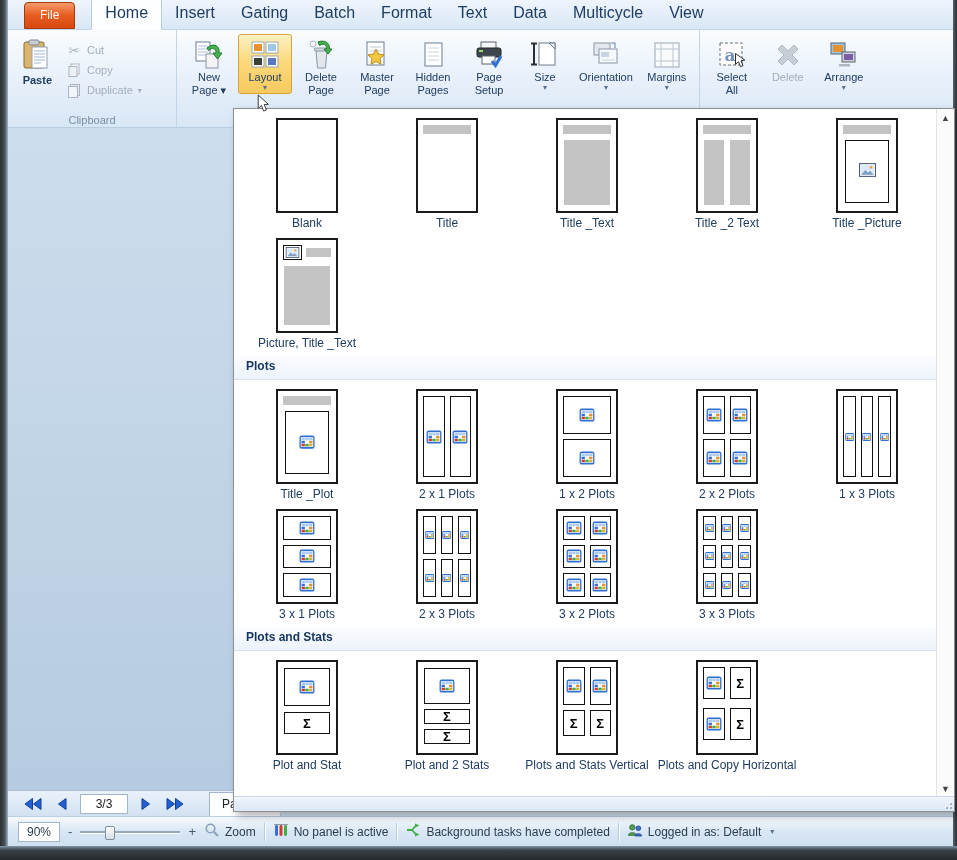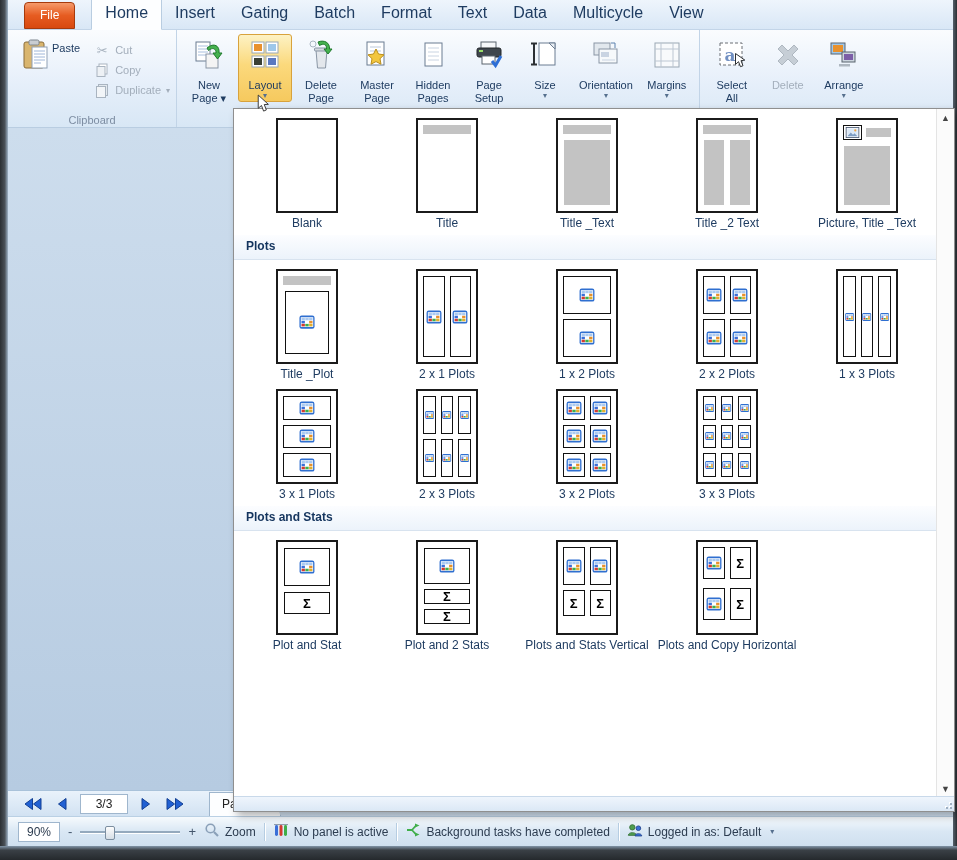--- a/index.html
+++ b/index.html
@@ -16,26 +16,26 @@
   .tab.active{background:#fdfeff;border:1px solid #b9cde1;border-bottom:1px solid #fdfeff;border-radius:3px 3px 0 0;margin-bottom:-1px;}
 
   
   .ribbon{position:absolute;top:30px;left:0;width:100%;height:98px;background:linear-gradient(#fafcfe,#e6effa 55%,#d8e7f5);border-bottom:1px solid #b9cde1;display:flex;box-sizing:border-box;}
   .rgroup{position:relative;height:100%;padding:4px 4px 16px;box-sizing:border-box;display:flex;align-items:flex-start;}
   .rgroup+.rgroup{border-left:1px solid #c2d4e7;}
   .rgroup-label{position:absolute;bottom:1px;left:0;right:0;text-align:center;font-size:11px;color:#7d8da2;}
   .rbtn{display:flex;flex-direction:column;align-items:center;padding:4px 4px 2px;margin:0 1px;border-radius:3px;min-width:44px;border:1px solid transparent;}
   .rbtn .ricon{width:32px;height:32px;display:flex;align-items:center;justify-content:center;}
   .rbtn .ricon svg{width:32px;height:32px;}
-  .rbtn .rlabel{font-size:11px;color:#1f3c61;text-align:center;line-height:13px;margin-top:8px;}
+  .rbtn .rlabel{font-size:11px;color:#1f3c61;text-align:center;line-height:13px;margin-top:0;}
   .rbtn.active{background:linear-gradient(#fdf2c4,#fbd97c 45%,#f6c95e);border:1px solid #d8a23c;}
   .rbtn.disabled .rlabel{color:#a3aebb;}
   .caret{font-size:8px;color:#54central;color:#56708e;line-height:7px;}
   .clip-body{display:flex;}
-  .clip-paste{display:flex;flex-direction:row;align-items:flex-start;padding:4px 8px 2px;}
+  .clip-paste{display:flex;flex-direction:column;align-items:flex-end;padding:4px 8px 2px;font-weight:bold;}
   .clip-paste .rlabel{font-size:11px;color:#1f3c61;margin-top:4px;}
   .clip-small{display:flex;flex-direction:column;justify-content:flex-start;padding-top:6px;}
   .smallbtn{display:flex;align-items:center;gap:5px;font-size:11px;color:#a3aebb;padding:2px 6px;line-height:15px;}
   .smallbtn .sicon{width:16px;height:16px;display:flex;align-items:center;justify-content:center;}
   .smallbtn .sicon svg{width:16px;height:16px;}
 
   
   .workspace{position:absolute;top:128px;left:0;width:100%;height:662px;background:linear-gradient(#cddded,#b6cbe1);}
 
   
@@ -454,20 +454,34 @@
                 <div class="t-bar"></div>
                 <div class="t-cols">
                   <div class="t-col"></div>
                   <div class="t-col"></div>
                 </div>
               </div>
               <div class="glabel">Title _2 Text</div>
             </div>
             <div class="gitem">
               <div class="thumb">
+                <div class="t-bar"></div>
+                <div class="t-pframe">
+                  <span class="pic-ico"><svg viewBox="0 0 16 13">
+                      <rect x="0.5" y="0.5" width="15" height="12" fill="#fff" stroke="#4a5a74"></rect>
+                      <rect x="1.8" y="1.8" width="12.4" height="9.4" fill="#dce9f7"></rect>
+                      <path d="M2 11 l4-4.5 2.6 2.6 1.8-1.8 3.4 3.7 Z" fill="#7f9ec4"></path>
+                      <circle cx="11.3" cy="4" r="1.3" fill="#f0a23c"></circle>
+                    </svg></span>
+                </div>
+              </div>
+              <div class="glabel">Title _Picture</div>
+            </div>
+            <div class="gitem">
+              <div class="thumb">
                 <div class="t-hd">
                   <div class="t-pic-sm">
                     <svg viewBox="0 0 16 13">
                       <rect x="0.5" y="0.5" width="15" height="12" fill="#fff" stroke="#4a5a74"></rect>
                       <rect x="1.8" y="1.8" width="12.4" height="9.4" fill="#dce9f7"></rect>
                       <path d="M2 11 l4-4.5 2.6 2.6 1.8-1.8 3.4 3.7 Z" fill="#7f9ec4"></path>
                       <circle cx="11.3" cy="4" r="1.3" fill="#f0a23c"></circle>
                     </svg>
                   </div>
                   <div class="t-bar-fill"></div>

